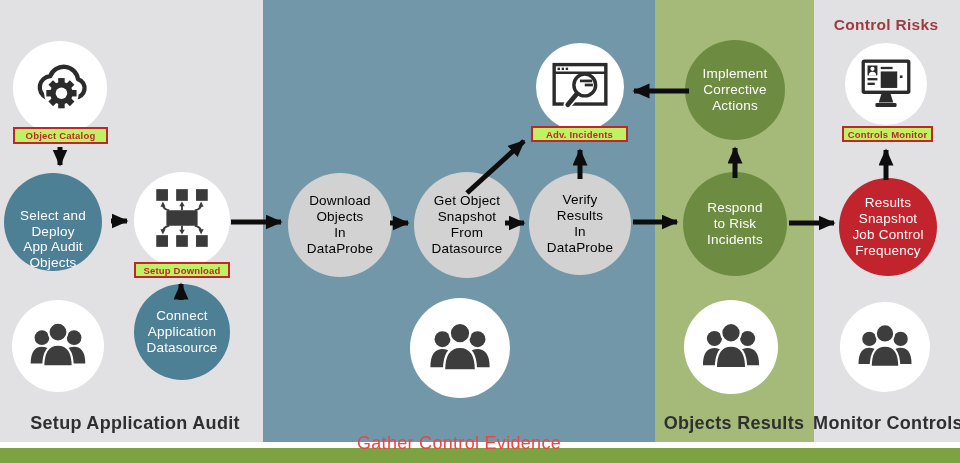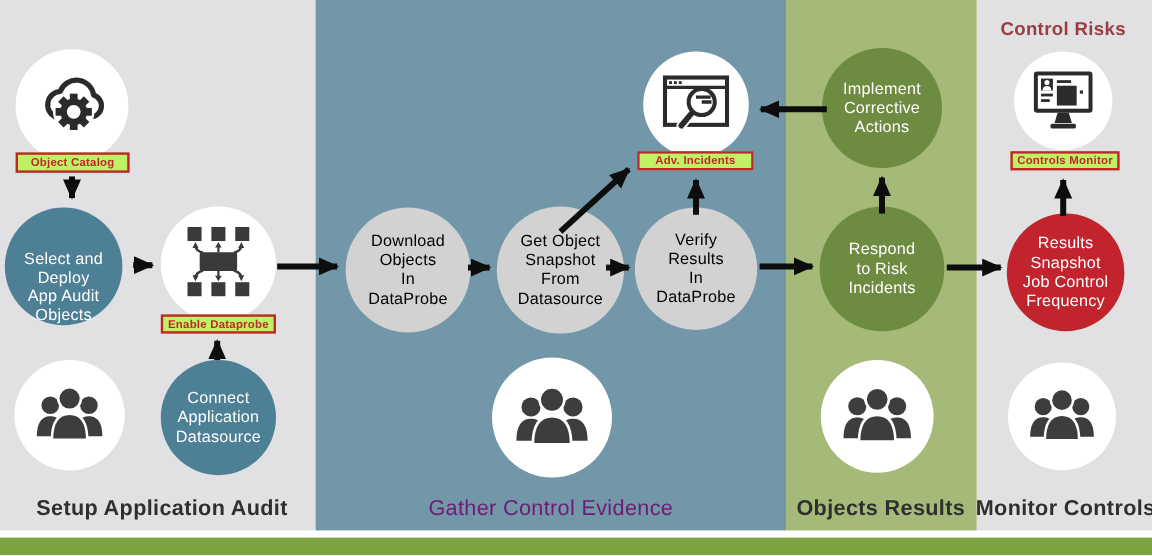--- a/index.html
+++ b/index.html
@@ -26,21 +26,21 @@
   .tag{
     position:absolute;background:#bef264;border:2px solid var(--label-red,#c0272d);
     color:var(--label-red,#c0272d);font-size:9.5px;font-weight:bold;
     display:flex;align-items:center;justify-content:center;box-sizing:border-box;
     letter-spacing:.2px;
   }
   .phase-label{
     position:absolute;font-size:18px;font-weight:600;color:#2f2f2f;text-align:center;
     letter-spacing:.3px;
   }
-  .phase-light{color:#701a75;font-weight:400;}
+  .phase-light{color:#ef4444;font-weight:400;margin-top:20px;}
   .risks-title{
     position:absolute;left:816px;top:16px;width:140px;text-align:center;
     font-size:15.5px;font-weight:bold;color:var(--title-red,#9b3c41);letter-spacing:.3px;
   }
   .icon{display:block;}
   .arrow-layer{position:absolute;left:0;top:0;pointer-events:none;}
   .arrow-layer line{stroke:var(--arrow-black,#0d0d0d);stroke-width:5;}
 </style>
 </head>
 <body>
@@ -98,40 +98,40 @@
           <path d="M22.3 35.5 L25.5 29 L28.8 35.5 Z"></path>
         <path d="M67 41.5 Q75.5 39 75.5 33.5 l-2.6 0 Q72.5 37.5 66 39.2 z"></path>
           <path d="M71.2 35.5 L74.5 29 L77.7 35.5 Z"></path>
         <path d="M33 58.5 Q24.5 61 24.5 66.5 l2.6 0 Q27.5 62.5 34 60.8 z"></path>
           <path d="M22.3 64.5 L25.5 71 L28.8 64.5 Z"></path>
         <path d="M67 58.5 Q75.5 61 75.5 66.5 l-2.6 0 Q72.5 62.5 66 60.8 z"></path>
           <path d="M71.2 64.5 L74.5 71 L77.7 64.5 Z"></path>
       </svg>
     </span>
   </div>
-  <div class="tag" style="left:134px;top:262px;width:96px;height:16px;">Enable Dataprobe</div>
+  <div class="tag" style="left:134px;top:262px;width:96px;height:16px;">Setup Download</div>
 
   <div class="circle c-white" style="left:12px;top:300px;width:92px;height:92px;">
     <span class="icon">
       <svg width="70" height="70" viewBox="0 0 100 100">
         <g fill="#3d3d3d">
           <circle cx="27" cy="41" r="10.5"></circle>
             <path d="M11 78 C11 60 18 54 27 54 C36 54 43 60 43 78 Z"></path>
           <circle cx="73" cy="41" r="10.5"></circle>
             <path d="M57 78 C57 60 64 54 73 54 C82 54 89 60 89 78 Z"></path>
         </g>
         <g fill="#3d3d3d" stroke="#ffffff" stroke-width="3">
           <circle cx="50" cy="33" r="13.5"></circle>
             <path d="M29 82 C29 59 38 51 50 51 C62 51 71 59 71 82 Z"></path>
         </g>
       </svg>
     </span>
   </div>
 
-  <div class="circle c-blue" style="left:134px;top:300px;width:96px;height:96px;">
+  <div class="circle c-blue" style="left:134px;top:284px;width:96px;height:96px;">
     <span class="step-text">Connect
 Application
 Datasource</span>
   </div>
 
   <div class="phase-label" style="left:15px;top:413px;width:240px;">Setup Application Audit</div>
 
   <div class="circle c-gray" style="left:288px;top:173px;width:104px;height:104px;">
     <span class="step-text">Download
 Objects

